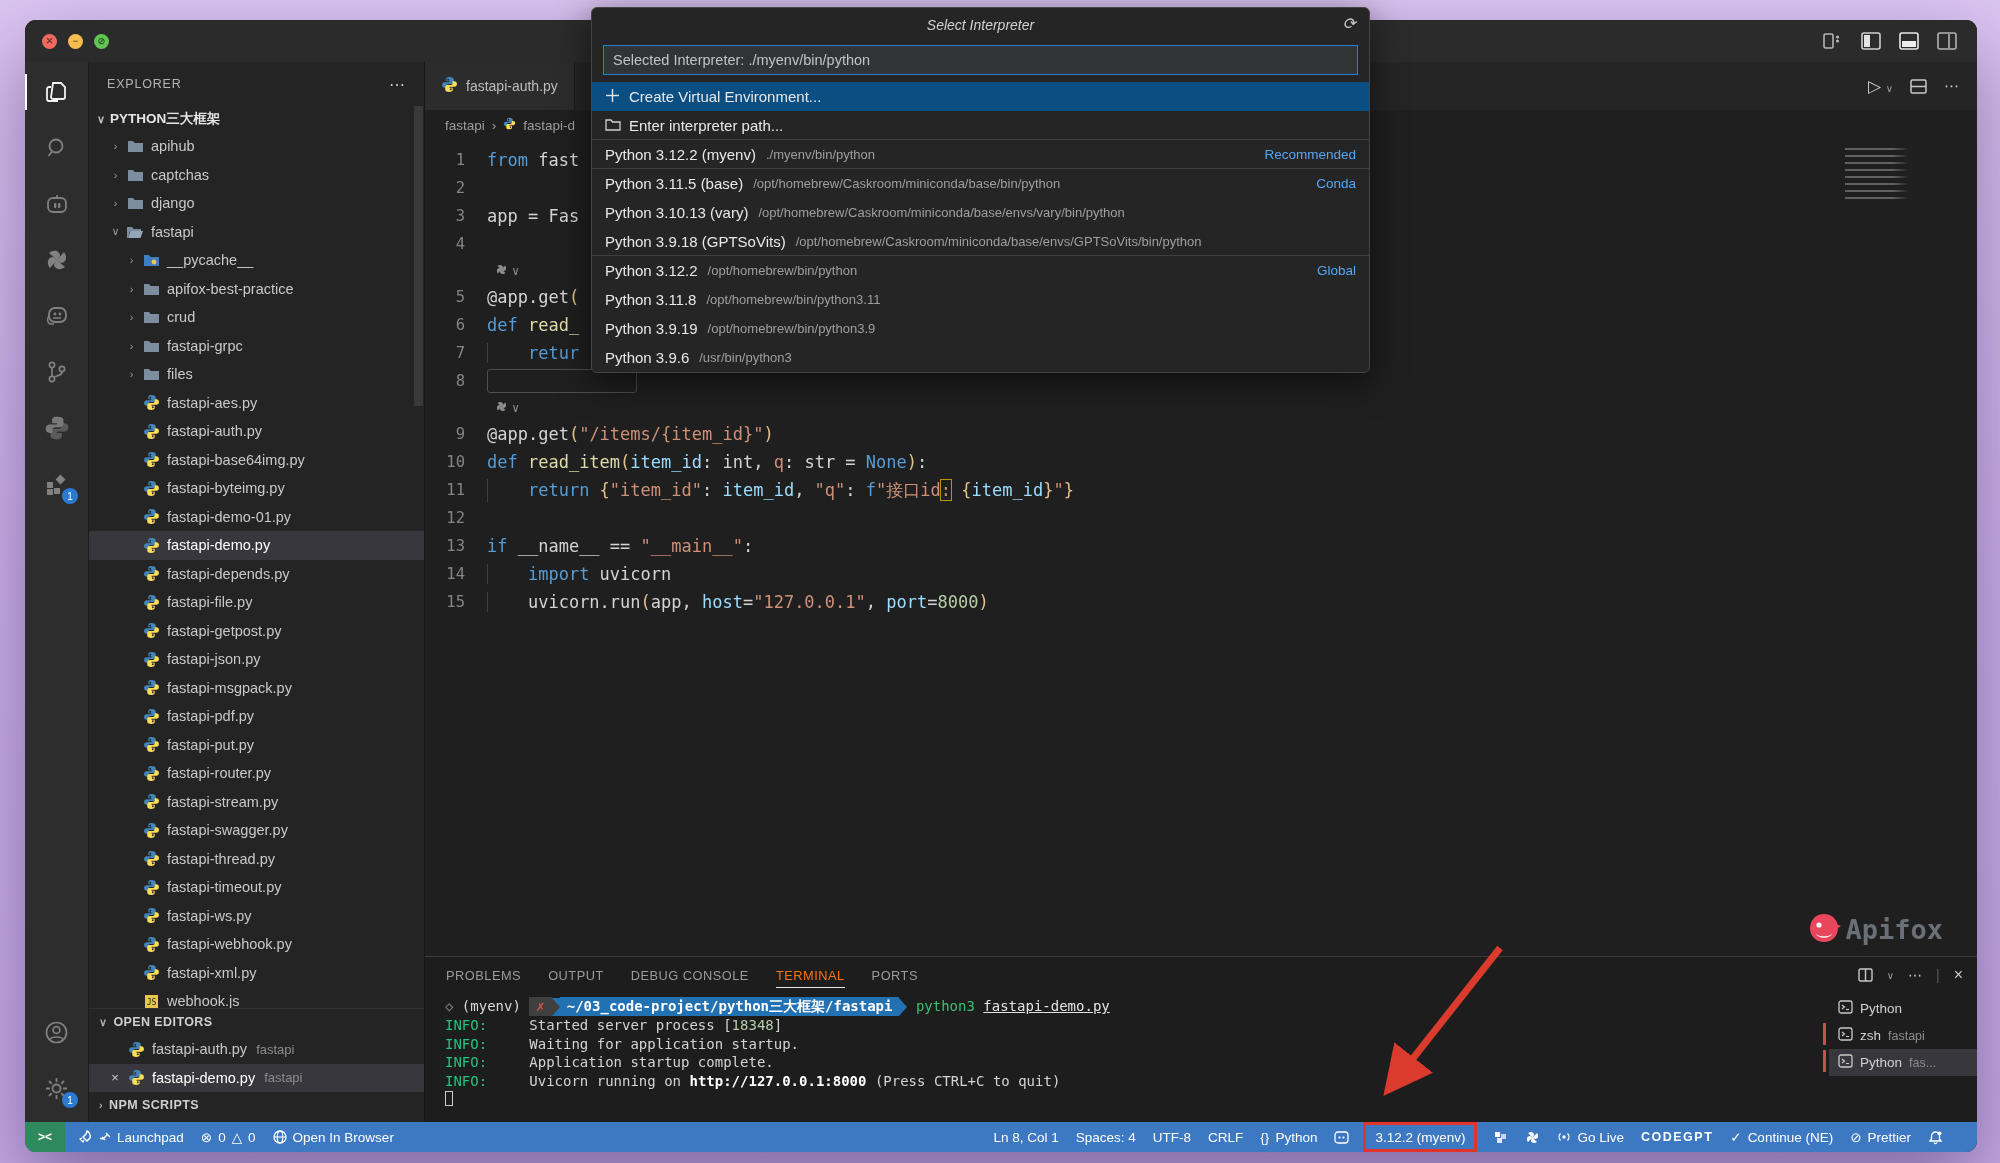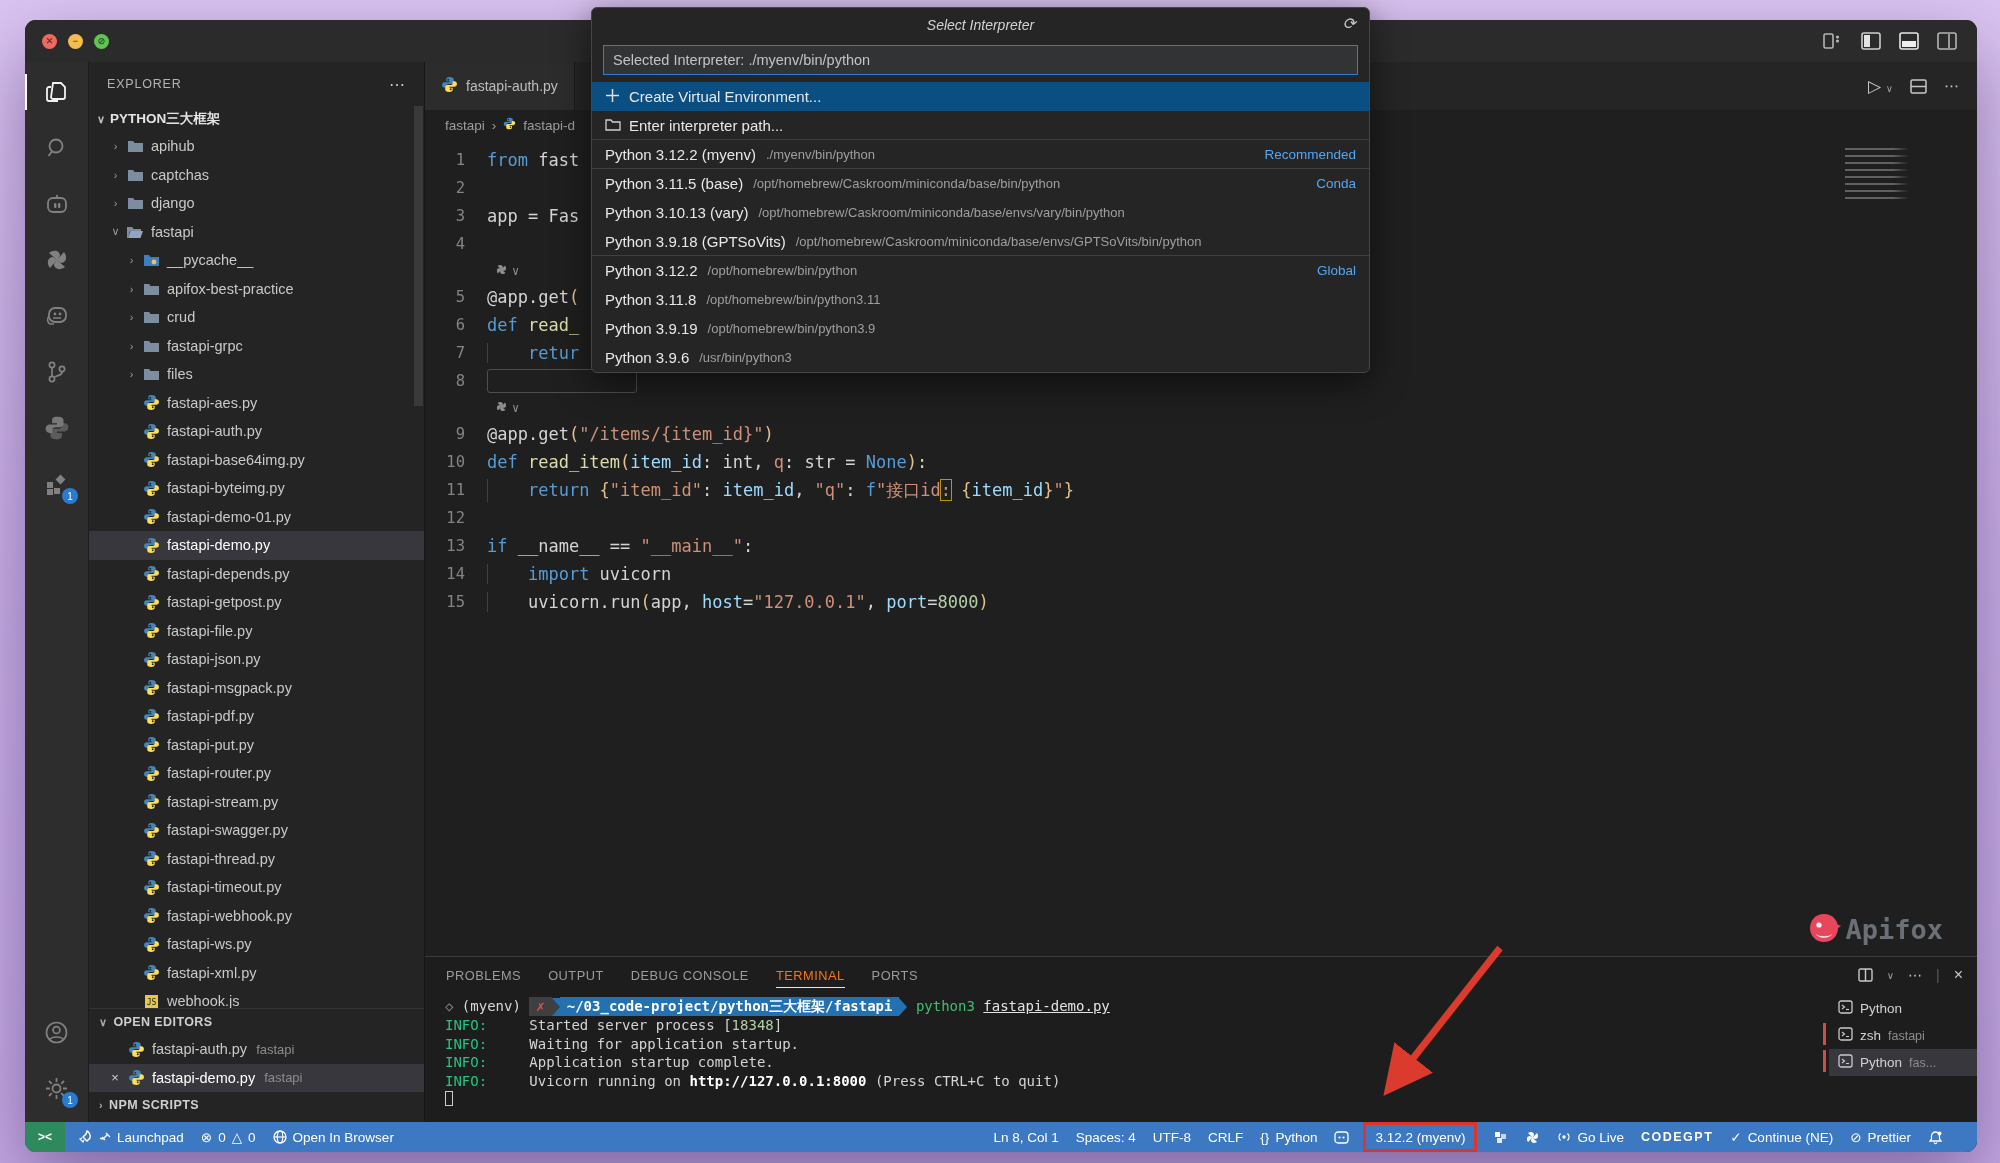--- a/index.html
+++ b/index.html
@@ -431,40 +431,40 @@
               <span>fastapi-depends.py</span>
             </div>
             <div class="trow" style="padding-left: 34px;">
               <span class="chev"></span>
               <span class="ficon" style="display: inline-flex;">
                 <svg width="17" height="17" viewBox="0 0 16 16">
                   <path fill="#4584b6" d="M8 1C5.2 1 5 2.2 5 3.2V5h3v.9H3.4C2.1 5.9 1 6.9 1 8.5S2.1 11 3.4 11H5V9.4C5 8.1 6 7.5 7.2 7.5h2.6c1 0 2.2-.6 2.2-2.1V3.2C12 2 11 1 8 1zM6.8 2.6a.9.9 0 110 1.8.9.9 0 010-1.8z"></path>
                   <path fill="#ffde57" d="M8 15c2.8 0 3-1.2 3-2.2V11H8v-.9h4.6c1.3 0 2.4-1 2.4-2.6S13.9 5 12.6 5H11v1.6C11 7.9 10 8.5 8.8 8.5H6.2c-1 0-2.2.6-2.2 2.1v2.2C4 14 5 15 8 15zm1.2-1.6a.9.9 0 110-1.8.9.9 0 010 1.8z"></path>
                 </svg>
               </span>
+              <span>fastapi-file.py</span>
+            </div>
+            <div class="trow" style="padding-left: 34px;">
+              <span class="chev"></span>
+              <span class="ficon" style="display: inline-flex;">
+                <svg width="17" height="17" viewBox="0 0 16 16">
+                  <path fill="#4584b6" d="M8 1C5.2 1 5 2.2 5 3.2V5h3v.9H3.4C2.1 5.9 1 6.9 1 8.5S2.1 11 3.4 11H5V9.4C5 8.1 6 7.5 7.2 7.5h2.6c1 0 2.2-.6 2.2-2.1V3.2C12 2 11 1 8 1zM6.8 2.6a.9.9 0 110 1.8.9.9 0 010-1.8z"></path>
+                  <path fill="#ffde57" d="M8 15c2.8 0 3-1.2 3-2.2V11H8v-.9h4.6c1.3 0 2.4-1 2.4-2.6S13.9 5 12.6 5H11v1.6C11 7.9 10 8.5 8.8 8.5H6.2c-1 0-2.2.6-2.2 2.1v2.2C4 14 5 15 8 15zm1.2-1.6a.9.9 0 110-1.8.9.9 0 010 1.8z"></path>
+                </svg>
+              </span>
               <span>fastapi-getpost.py</span>
             </div>
             <div class="trow" style="padding-left: 34px;">
               <span class="chev"></span>
               <span class="ficon" style="display: inline-flex;">
                 <svg width="17" height="17" viewBox="0 0 16 16">
                   <path fill="#4584b6" d="M8 1C5.2 1 5 2.2 5 3.2V5h3v.9H3.4C2.1 5.9 1 6.9 1 8.5S2.1 11 3.4 11H5V9.4C5 8.1 6 7.5 7.2 7.5h2.6c1 0 2.2-.6 2.2-2.1V3.2C12 2 11 1 8 1zM6.8 2.6a.9.9 0 110 1.8.9.9 0 010-1.8z"></path>
                   <path fill="#ffde57" d="M8 15c2.8 0 3-1.2 3-2.2V11H8v-.9h4.6c1.3 0 2.4-1 2.4-2.6S13.9 5 12.6 5H11v1.6C11 7.9 10 8.5 8.8 8.5H6.2c-1 0-2.2.6-2.2 2.1v2.2C4 14 5 15 8 15zm1.2-1.6a.9.9 0 110-1.8.9.9 0 010 1.8z"></path>
                 </svg>
               </span>
-              <span>fastapi-file.py</span>
-            </div>
-            <div class="trow" style="padding-left: 34px;">
-              <span class="chev"></span>
-              <span class="ficon" style="display: inline-flex;">
-                <svg width="17" height="17" viewBox="0 0 16 16">
-                  <path fill="#4584b6" d="M8 1C5.2 1 5 2.2 5 3.2V5h3v.9H3.4C2.1 5.9 1 6.9 1 8.5S2.1 11 3.4 11H5V9.4C5 8.1 6 7.5 7.2 7.5h2.6c1 0 2.2-.6 2.2-2.1V3.2C12 2 11 1 8 1zM6.8 2.6a.9.9 0 110 1.8.9.9 0 010-1.8z"></path>
-                  <path fill="#ffde57" d="M8 15c2.8 0 3-1.2 3-2.2V11H8v-.9h4.6c1.3 0 2.4-1 2.4-2.6S13.9 5 12.6 5H11v1.6C11 7.9 10 8.5 8.8 8.5H6.2c-1 0-2.2.6-2.2 2.1v2.2C4 14 5 15 8 15zm1.2-1.6a.9.9 0 110-1.8.9.9 0 010 1.8z"></path>
-                </svg>
-              </span>
               <span>fastapi-json.py</span>
             </div>
             <div class="trow" style="padding-left: 34px;">
               <span class="chev"></span>
               <span class="ficon" style="display: inline-flex;">
                 <svg width="17" height="17" viewBox="0 0 16 16">
                   <path fill="#4584b6" d="M8 1C5.2 1 5 2.2 5 3.2V5h3v.9H3.4C2.1 5.9 1 6.9 1 8.5S2.1 11 3.4 11H5V9.4C5 8.1 6 7.5 7.2 7.5h2.6c1 0 2.2-.6 2.2-2.1V3.2C12 2 11 1 8 1zM6.8 2.6a.9.9 0 110 1.8.9.9 0 010-1.8z"></path>
                   <path fill="#ffde57" d="M8 15c2.8 0 3-1.2 3-2.2V11H8v-.9h4.6c1.3 0 2.4-1 2.4-2.6S13.9 5 12.6 5H11v1.6C11 7.9 10 8.5 8.8 8.5H6.2c-1 0-2.2.6-2.2 2.1v2.2C4 14 5 15 8 15zm1.2-1.6a.9.9 0 110-1.8.9.9 0 010 1.8z"></path>
                 </svg>
               </span>
@@ -541,31 +541,31 @@
               <span>fastapi-timeout.py</span>
             </div>
             <div class="trow" style="padding-left: 34px;">
               <span class="chev"></span>
               <span class="ficon" style="display: inline-flex;">
                 <svg width="17" height="17" viewBox="0 0 16 16">
                   <path fill="#4584b6" d="M8 1C5.2 1 5 2.2 5 3.2V5h3v.9H3.4C2.1 5.9 1 6.9 1 8.5S2.1 11 3.4 11H5V9.4C5 8.1 6 7.5 7.2 7.5h2.6c1 0 2.2-.6 2.2-2.1V3.2C12 2 11 1 8 1zM6.8 2.6a.9.9 0 110 1.8.9.9 0 010-1.8z"></path>
                   <path fill="#ffde57" d="M8 15c2.8 0 3-1.2 3-2.2V11H8v-.9h4.6c1.3 0 2.4-1 2.4-2.6S13.9 5 12.6 5H11v1.6C11 7.9 10 8.5 8.8 8.5H6.2c-1 0-2.2.6-2.2 2.1v2.2C4 14 5 15 8 15zm1.2-1.6a.9.9 0 110-1.8.9.9 0 010 1.8z"></path>
                 </svg>
               </span>
+              <span>fastapi-ws.py</span>
+            </div>
+            <div class="trow" style="padding-left: 34px;">
+              <span class="chev"></span>
+              <span class="ficon" style="display: inline-flex;">
+                <svg width="17" height="17" viewBox="0 0 16 16">
+                  <path fill="#4584b6" d="M8 1C5.2 1 5 2.2 5 3.2V5h3v.9H3.4C2.1 5.9 1 6.9 1 8.5S2.1 11 3.4 11H5V9.4C5 8.1 6 7.5 7.2 7.5h2.6c1 0 2.2-.6 2.2-2.1V3.2C12 2 11 1 8 1zM6.8 2.6a.9.9 0 110 1.8.9.9 0 010-1.8z"></path>
+                  <path fill="#ffde57" d="M8 15c2.8 0 3-1.2 3-2.2V11H8v-.9h4.6c1.3 0 2.4-1 2.4-2.6S13.9 5 12.6 5H11v1.6C11 7.9 10 8.5 8.8 8.5H6.2c-1 0-2.2.6-2.2 2.1v2.2C4 14 5 15 8 15zm1.2-1.6a.9.9 0 110-1.8.9.9 0 010 1.8z"></path>
+                </svg>
+              </span>
               <span>fastapi-webhook.py</span>
-            </div>
-            <div class="trow" style="padding-left: 34px;">
-              <span class="chev"></span>
-              <span class="ficon" style="display: inline-flex;">
-                <svg width="17" height="17" viewBox="0 0 16 16">
-                  <path fill="#4584b6" d="M8 1C5.2 1 5 2.2 5 3.2V5h3v.9H3.4C2.1 5.9 1 6.9 1 8.5S2.1 11 3.4 11H5V9.4C5 8.1 6 7.5 7.2 7.5h2.6c1 0 2.2-.6 2.2-2.1V3.2C12 2 11 1 8 1zM6.8 2.6a.9.9 0 110 1.8.9.9 0 010-1.8z"></path>
-                  <path fill="#ffde57" d="M8 15c2.8 0 3-1.2 3-2.2V11H8v-.9h4.6c1.3 0 2.4-1 2.4-2.6S13.9 5 12.6 5H11v1.6C11 7.9 10 8.5 8.8 8.5H6.2c-1 0-2.2.6-2.2 2.1v2.2C4 14 5 15 8 15zm1.2-1.6a.9.9 0 110-1.8.9.9 0 010 1.8z"></path>
-                </svg>
-              </span>
-              <span>fastapi-ws.py</span>
             </div>
             <div class="trow" style="padding-left: 34px;">
               <span class="chev"></span>
               <span class="ficon" style="display: inline-flex;">
                 <svg width="17" height="17" viewBox="0 0 16 16">
                   <path fill="#4584b6" d="M8 1C5.2 1 5 2.2 5 3.2V5h3v.9H3.4C2.1 5.9 1 6.9 1 8.5S2.1 11 3.4 11H5V9.4C5 8.1 6 7.5 7.2 7.5h2.6c1 0 2.2-.6 2.2-2.1V3.2C12 2 11 1 8 1zM6.8 2.6a.9.9 0 110 1.8.9.9 0 010-1.8z"></path>
                   <path fill="#ffde57" d="M8 15c2.8 0 3-1.2 3-2.2V11H8v-.9h4.6c1.3 0 2.4-1 2.4-2.6S13.9 5 12.6 5H11v1.6C11 7.9 10 8.5 8.8 8.5H6.2c-1 0-2.2.6-2.2 2.1v2.2C4 14 5 15 8 15zm1.2-1.6a.9.9 0 110-1.8.9.9 0 010 1.8z"></path>
                 </svg>
               </span>
               <span>fastapi-xml.py</span>

